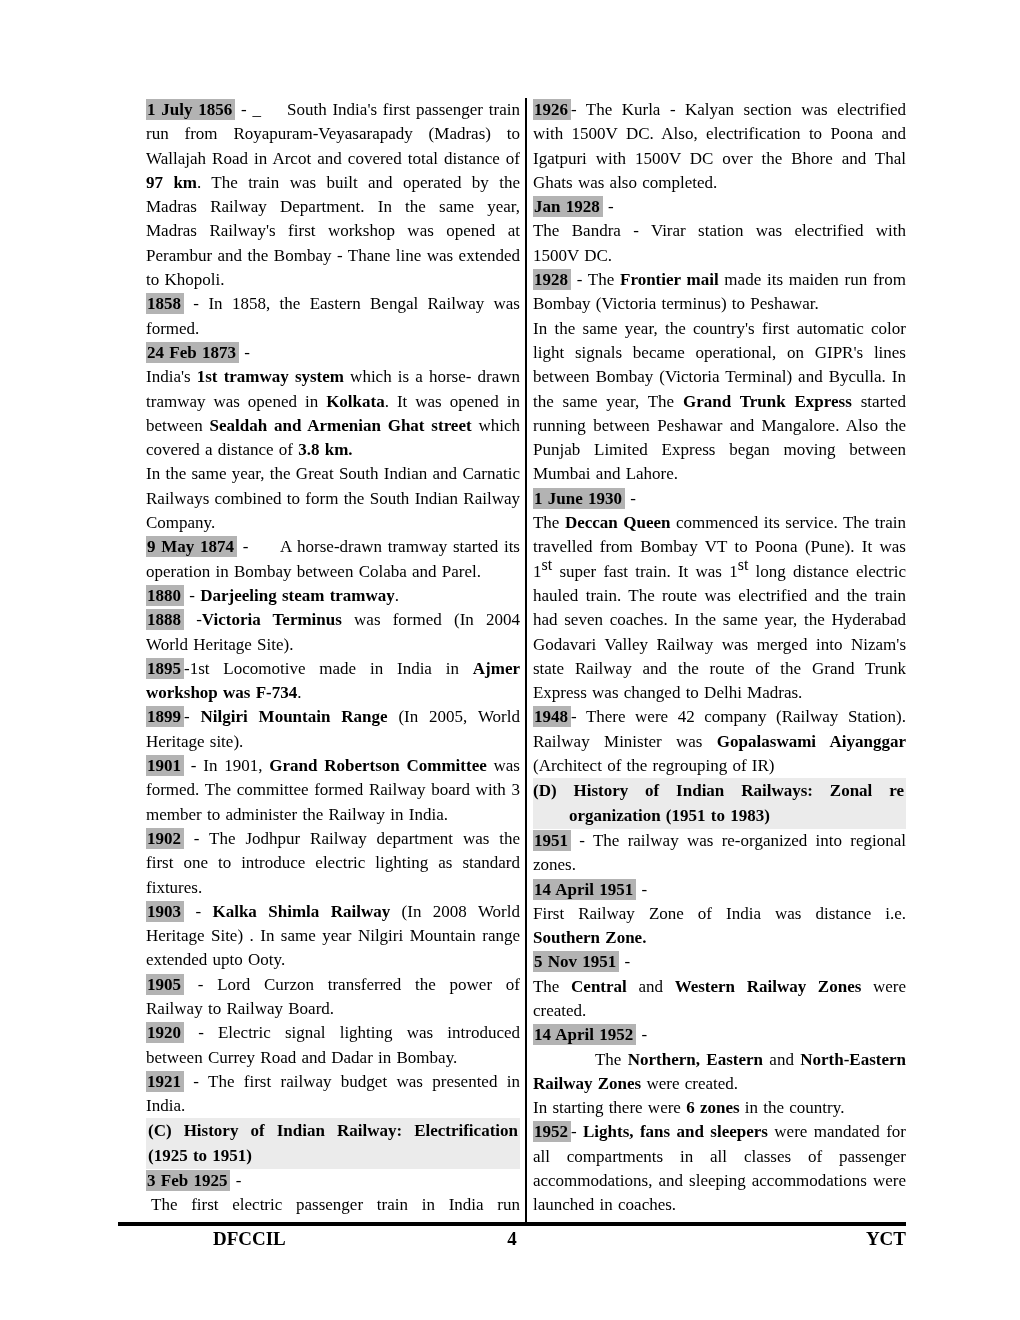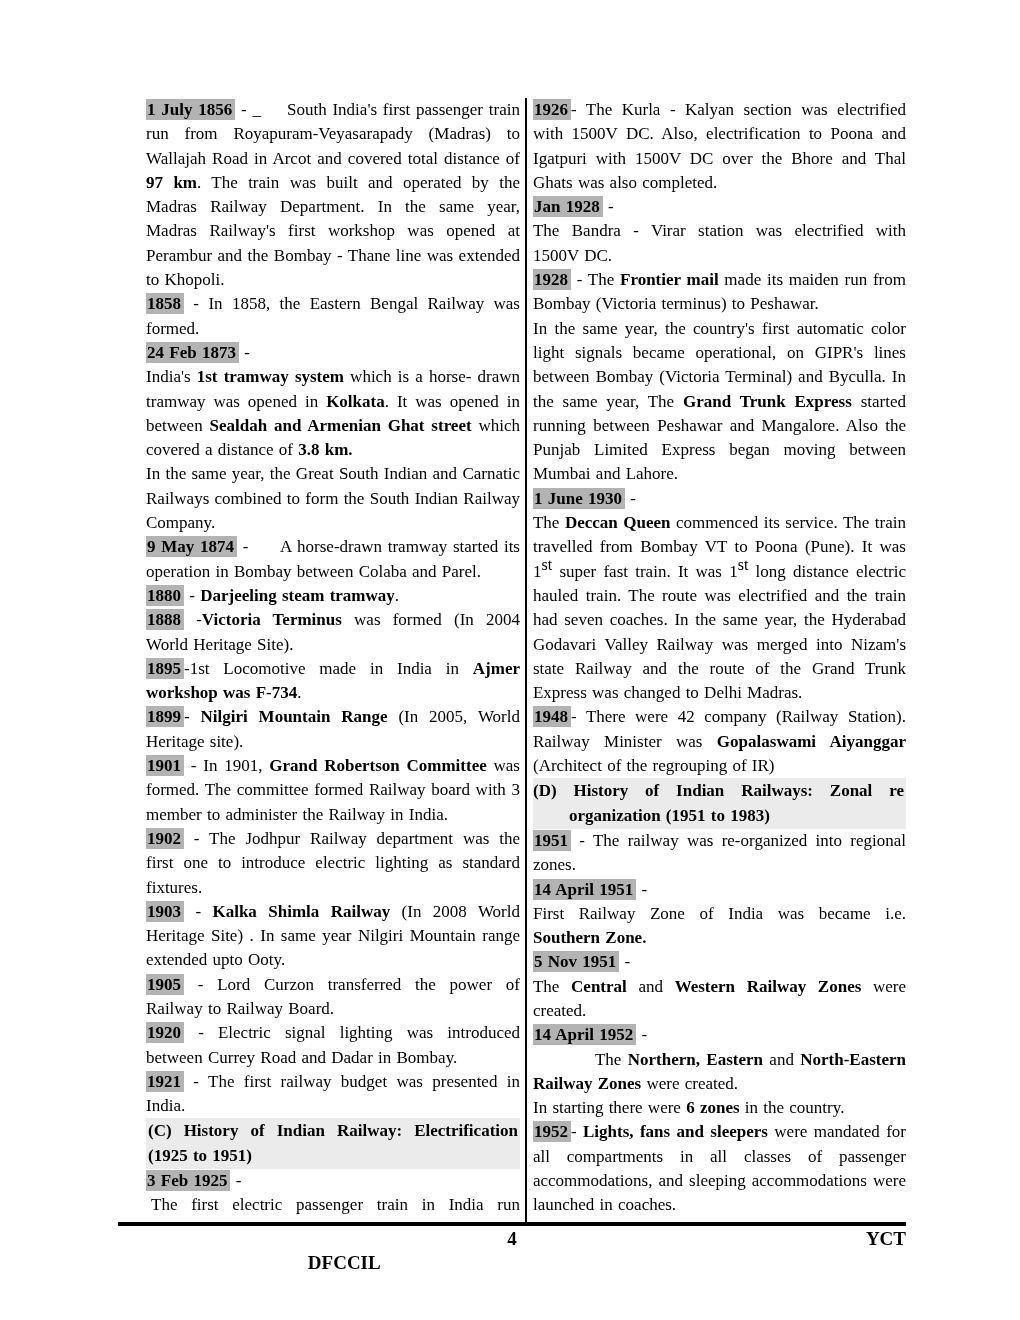--- a/index.html
+++ b/index.html
@@ -59,21 +59,21 @@
     border-top: 4px solid #000;
   }
   .footer-row {
     position: absolute;
     left: 118px; top: 1228px;
     width: 788px;
     display: flex;
     font-weight: bold;
     font-size: 19px;
   }
-  .footer-row .fl { flex: 1; text-align: right; margin-top: 24px; }
+  .footer-row .fl { flex: 1; text-align: center; }
   .footer-row .fc { flex: 1; text-align: center; }
   .footer-row .fr { flex: 1; text-align: right; }
 </style>
 </head>
 <body>
 
 <div class="content">
   <div class="col col-left">
       <p class="body"><span class="d">1 July 1856</span><span class="t"> - </span><span class="t">_</span><span class="g"></span><span class="t">South India's first passenger train run from Royapuram-Veyasarapady (Madras) to Wallajah Road in Arcot and covered total distance of </span><span class="b">97 km</span><span class="t">. The train was built and operated by the Madras Railway Department. In the same year, Madras Railway's first workshop was opened at Perambur and the Bombay - Thane line was extended to Khopoli.</span></p>
       <p class="body"><span class="d">1858</span><span class="t"> - In 1858, the Eastern Bengal Railway was formed.</span></p>
@@ -101,21 +101,21 @@
       <p class="body"><span class="d">Jan 1928</span><span class="t"> -</span></p>
       <p class="body"><span class="t">The Bandra - Virar station was electrified with 1500V DC.</span></p>
       <p class="body"><span class="d">1928</span><span class="t"> - The </span><span class="b">Frontier mail</span><span class="t"> made its maiden run from Bombay (Victoria terminus) to Peshawar.</span></p>
       <p class="body"><span class="t">In the same year, the country's first automatic color light signals became operational, on GIPR's lines between Bombay (Victoria Terminal) and Byculla. In the same year, The </span><span class="b">Grand Trunk Express</span><span class="t"> started running between Peshawar and Mangalore. Also the Punjab Limited Express began moving between Mumbai and Lahore.</span></p>
       <p class="body"><span class="d">1 June 1930</span><span class="t"> -</span></p>
       <p class="body"><span class="t">The </span><span class="b">Deccan Queen</span><span class="t"> commenced its service. The train travelled from Bombay VT to Poona (Pune). It was 1</span><span class="sup">st</span><span class="t"> super fast train. It was 1</span><span class="sup">st</span><span class="t"> long distance electric hauled train. The route was electrified and the train had seven coaches. In the same year, the Hyderabad Godavari Valley Railway was merged into Nizam's state Railway and the route of the Grand Trunk Express was changed to Delhi Madras.</span></p>
       <p class="body"><span class="d">1948</span><span class="t">- There were 42 company (Railway Station). Railway Minister was </span><span class="b">Gopalaswami Aiyanggar</span><span class="t"> (Architect of the regrouping of IR)</span></p>
       <p class="body section hang"><span class="t">(D) History of Indian Railways: Zonal re organization (1951 to 1983)</span></p>
       <p class="body"><span class="d">1951</span><span class="t"> - The railway was re-organized into regional zones.</span></p>
       <p class="body"><span class="d">14 April 1951</span><span class="t"> -</span></p>
-      <p class="body"><span class="t">First Railway Zone of India was became i.e. </span><span class="b">Southern Zone.</span></p>
+      <p class="body"><span class="t">First Railway Zone of India was distance i.e. </span><span class="b">Southern Zone.</span></p>
       <p class="body"><span class="d">5 Nov 1951</span><span class="t"> -</span></p>
       <p class="body"><span class="t">The </span><span class="b">Central</span><span class="t"> and </span><span class="b">Western Railway Zones</span><span class="t"> were created.</span></p>
       <p class="body"><span class="d">14 April 1952</span><span class="t"> -</span></p>
       <p class="body indent62"><span class="t">The </span><span class="b">Northern, Eastern</span><span class="t"> and </span><span class="b">North-Eastern Railway Zones</span><span class="t"> were created.</span></p>
       <p class="body"><span class="t">In starting there were </span><span class="b">6 zones</span><span class="t"> in the country.</span></p>
       <p class="body"><span class="d">1952</span><span class="t">- </span><span class="b">Lights, fans and sleepers</span><span class="t"> were mandated for all compartments in all classes of passenger accommodations, and sleeping accommodations were launched in coaches.</span></p>
     </div>
 </div>
 
 <div class="footer-rule"></div>

